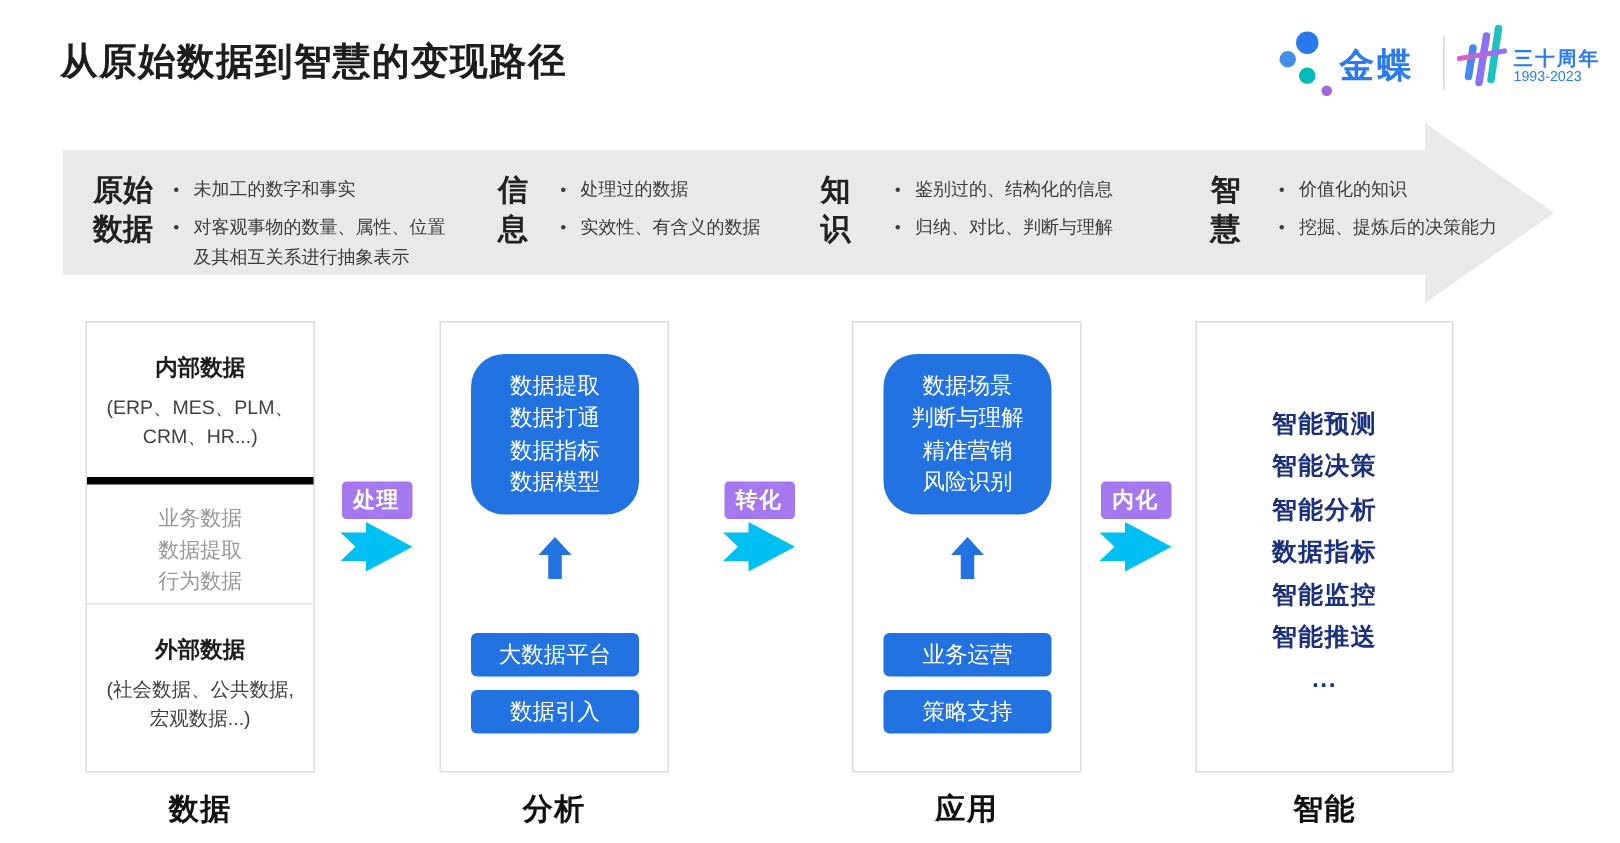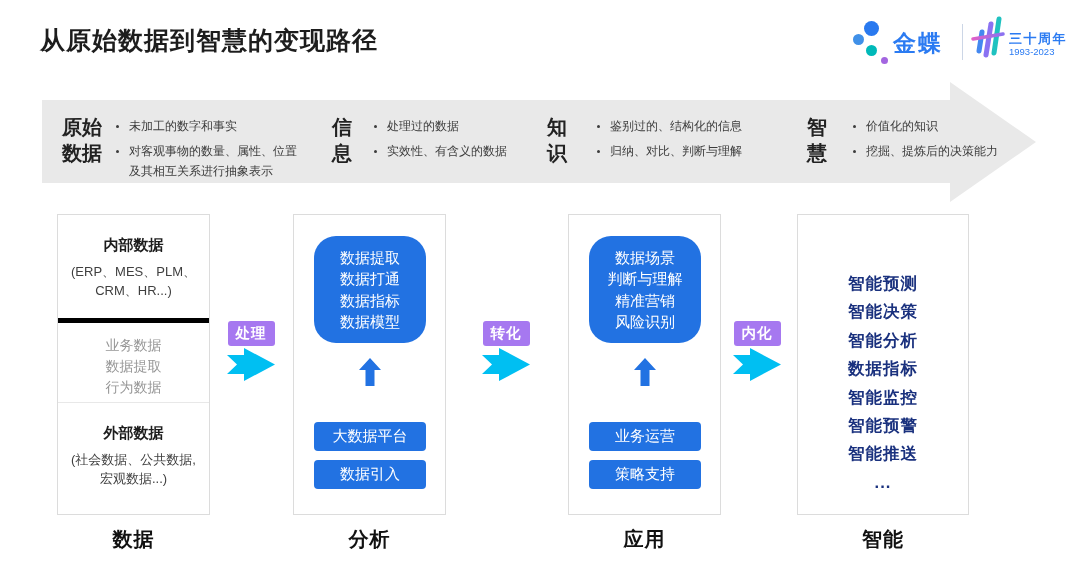--- a/index.html
+++ b/index.html
@@ -225,21 +225,20 @@
       <polygon points="0,7 17,7 17,0 48,16.5 17,33 17,26 0,26 10,16.5" fill="#00bff2"></polygon>
     </svg>
   </div>
 
   <div class="box box4">
     <div class="navy-item">智能预测</div>
     <div class="navy-item">智能决策</div>
     <div class="navy-item">智能分析</div>
     <div class="navy-item">数据指标</div>
     <div class="navy-item">智能监控</div>
-    <div class="navy-item">智能预警</div>
     <div class="navy-item">智能推送</div>
     <div class="navy-item">...</div>
   </div>
 
   <div class="axis-label l1">数据</div>
   <div class="axis-label l2">分析</div>
   <div class="axis-label l3">应用</div>
   <div class="axis-label l4">智能</div>
 
 </div>

